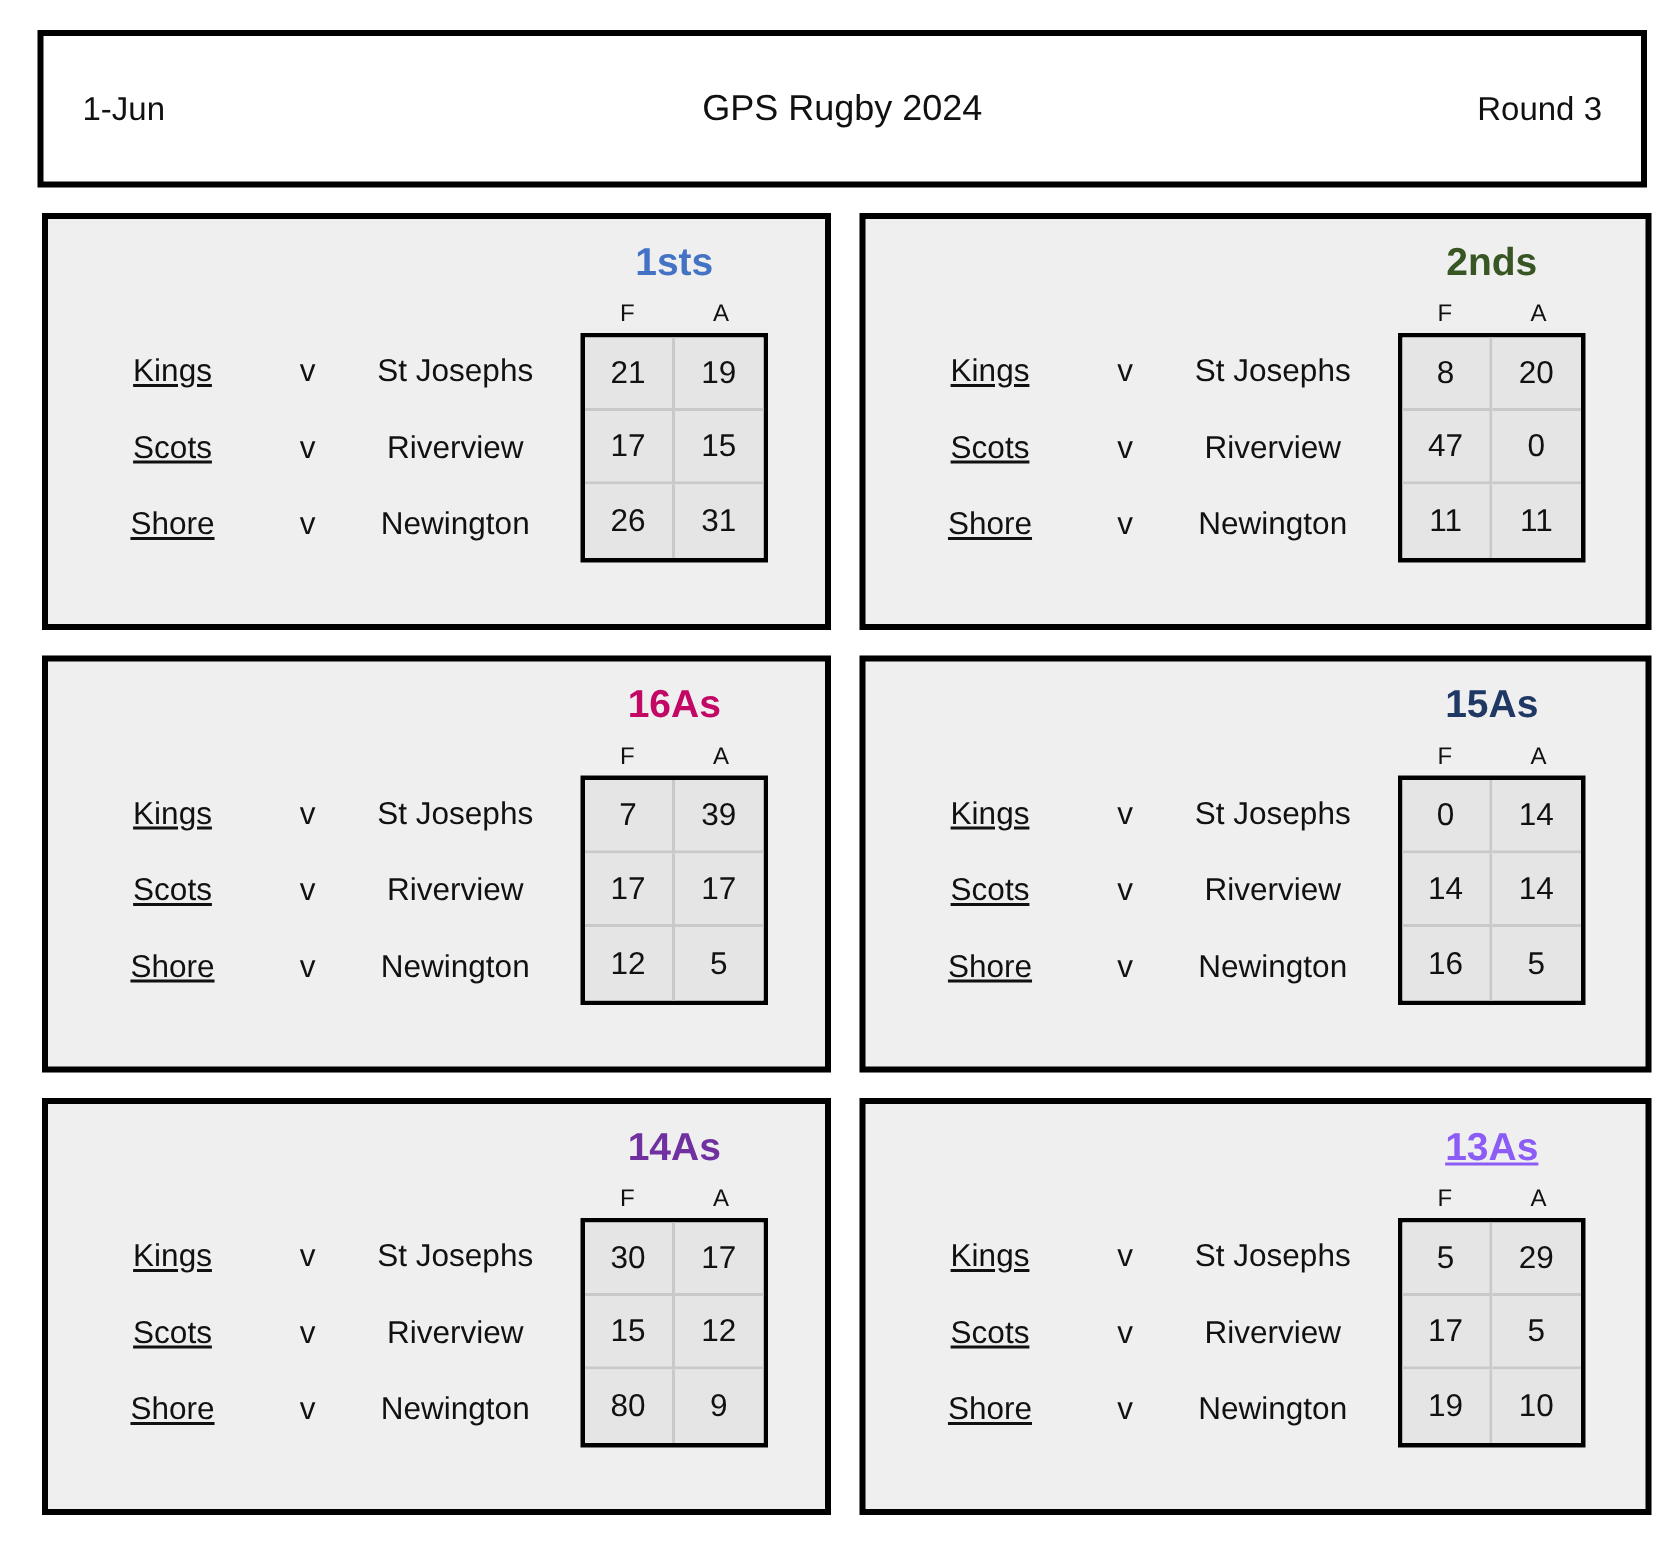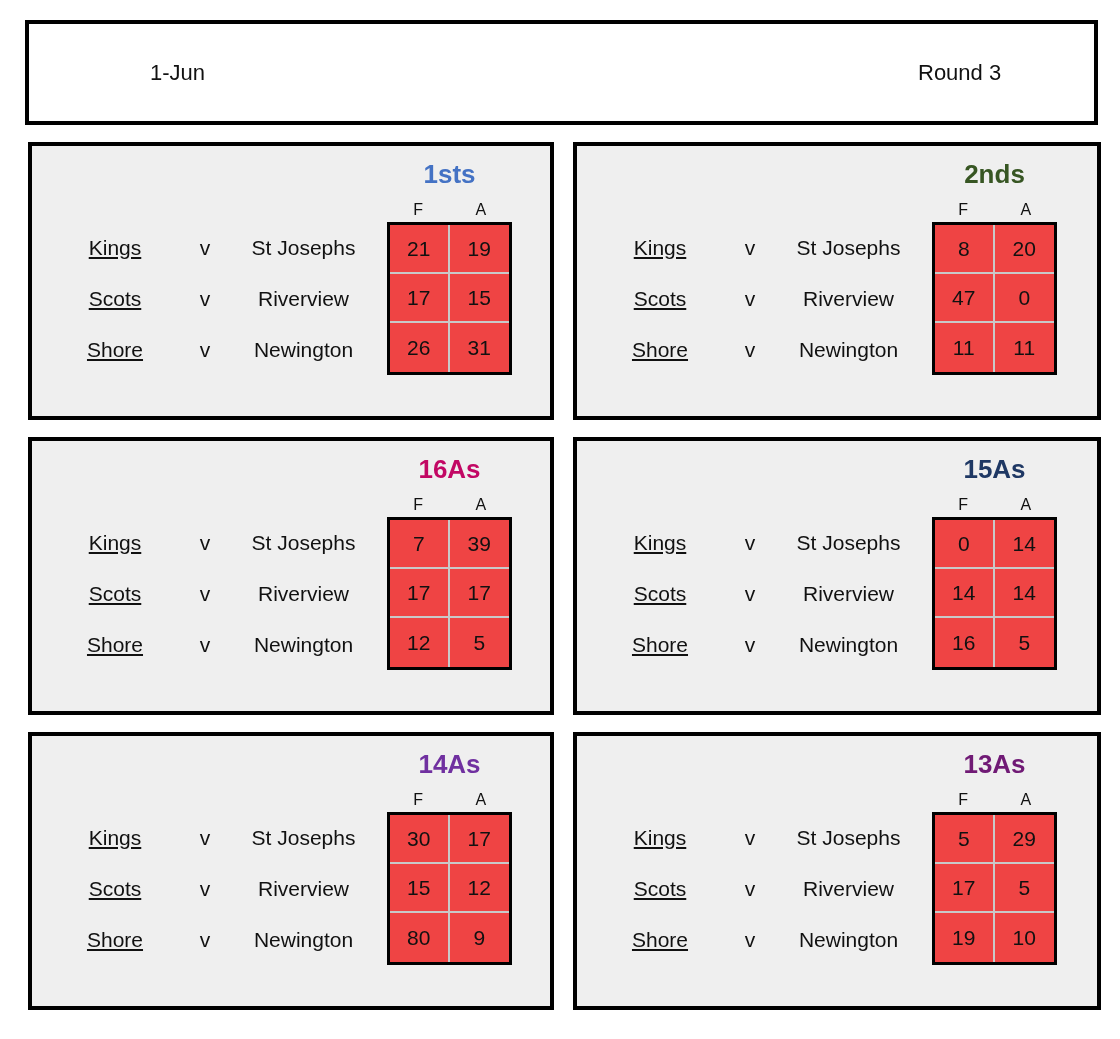--- a/index.html
+++ b/index.html
@@ -6,22 +6,22 @@
   body{font-family:"Liberation Sans","DejaVu Sans",sans-serif;color:#111111;}
   #page{position:relative;width:1120px;height:1039px;background:#ffffff;overflow:hidden;}
 
   
   .header{
     position:absolute;left:25px;top:20px;width:1073px;height:105px;
     box-sizing:border-box;border:4px solid #000;background:#ffffff;
     display:flex;align-items:center;padding:0 26px;
   }
   .h-side{flex:0 0 150px;font-size:22px;}
-  .h-date{text-align:right;}
-  .h-round{text-align:left;}
+  .h-date{text-align:left;}
+  .h-round{text-align:right;}
   .h-center{flex:1;text-align:center;font-size:24px;line-height:42px;}
 
   
   .results-grid{
     position:absolute;left:28px;top:142px;width:1111px;
     display:grid;grid-template-columns:526px 528px;column-gap:19px;
     grid-auto-rows:278px;row-gap:17px;
   }
   .panel{
     box-sizing:border-box;border:4px solid #000;background:#efefef;
@@ -45,33 +45,34 @@
   .mrow-0{grid-row:3;}
   .mrow-1{grid-row:4;}
   .mrow-2{grid-row:5;}
   .scoregrid{
     grid-column:6;grid-row:3 / 6;box-sizing:border-box;
     border:3px solid #000;background:#ffffff;
     display:grid;grid-template-columns:1fr 1fr;grid-template-rows:1fr 1fr 1fr;
   }
   .scell{
     display:flex;align-items:center;justify-content:center;
-    font-size:21px;background:#ef4444;
+    font-size:21px;background:#e5e5e5;
   }
   .scell.fcol{border-right:2px solid #c9c9c9;}
   .scell.mid{border-bottom:2px solid #c9c9c9;}
 </style>
 </head>
 <body>
 
 <div id="page">
 
   <div class="header">
     <div class="h-side h-date">1-Jun</div>
     <div class="h-center">
+      <div>GPS Rugby 2024</div>
     </div>
     <div class="h-side h-round">Round 3</div>
   </div>
 
   <div class="results-grid">
     <div class="panel">
       <div class="panel-title" style="color: rgb(68, 114, 196);">1sts</div>
 
       <div class="fa-header">
         <span>F</span>
@@ -214,21 +215,21 @@
         <div class="scell fcol mid">30</div>
         <div class="scell mid">17</div>
         <div class="scell fcol mid">15</div>
         <div class="scell mid">12</div>
         <div class="scell fcol">80</div>
         <div class="scell">9</div>
       </div>
     </div>
 
     <div class="panel">
-      <div class="panel-title" style="color: #701a75;">13As</div>
+      <div class="panel-title" style="color: #8b5cf6; text-decoration: underline;">13As</div>
 
       <div class="fa-header">
         <span>F</span>
         <span>A</span>
       </div>
 
       <div class="team home mrow-0">Kings</div>
       <div class="team vs mrow-0">v</div>
       <div class="team away mrow-0">St Josephs</div>
 

